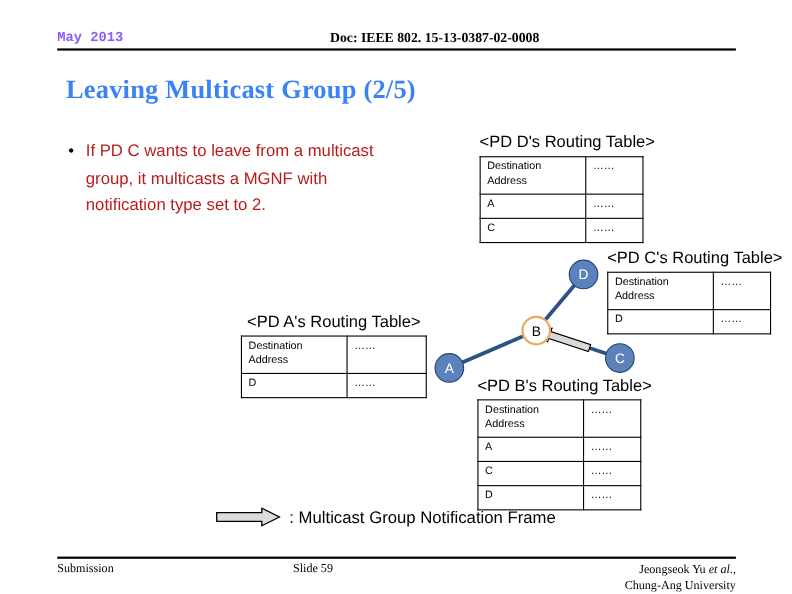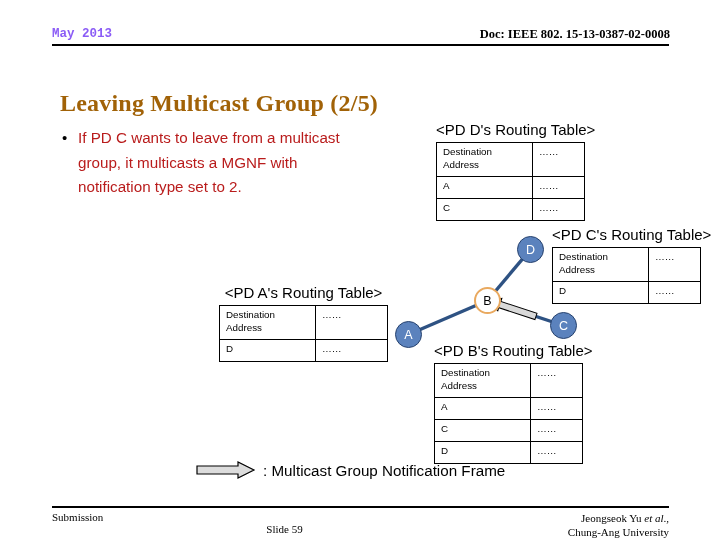--- a/index.html
+++ b/index.html
@@ -25,21 +25,21 @@
     font-size: 12.5px;
     font-weight: bold;
     color: #8b5cf6;
     white-space: nowrap;
   }
   .hdr-doc {
     position: absolute;
     left: 300px;
     top: 27px;
     width: 370px;
-    text-align: right;
+    text-align: left;
     font-family: "Liberation Serif", serif;
     font-size: 12.5px;
     font-weight: bold;
     color: #000;
     white-space: nowrap;
   }
   .hdr-rule {
     position: absolute;
     left: 52px;
     top: 44px;
@@ -49,24 +49,23 @@
   }
 
   
   .title {
     position: absolute;
     left: 60px;
     top: 69px;
     font-family: "Liberation Serif", serif;
     font-size: 24px;
     font-weight: bold;
-    color: #a16207;
+    color: #3b82f6;
     letter-spacing: 0.2px;
     white-space: nowrap;
-    margin-top: 21px;
   }
 
   
   .bullet-wrap {
     position: absolute;
     left: 62px;
     top: 126px;
     width: 300px;
     display: flex;
     align-items: flex-start;
@@ -180,21 +179,20 @@
   }
   .ftr-center {
     position: absolute;
     left: 0;
     top: 511px;
     width: 569px;
     text-align: center;
     font-family: "Liberation Serif", serif;
     font-size: 11px;
     color: #000;
-    margin-top: 12px;
   }
   .ftr-right {
     position: absolute;
     right: 51px;
     top: 511px;
     text-align: right;
     font-family: "Liberation Serif", serif;
     font-size: 11px;
     line-height: 14px;
     color: #000;

